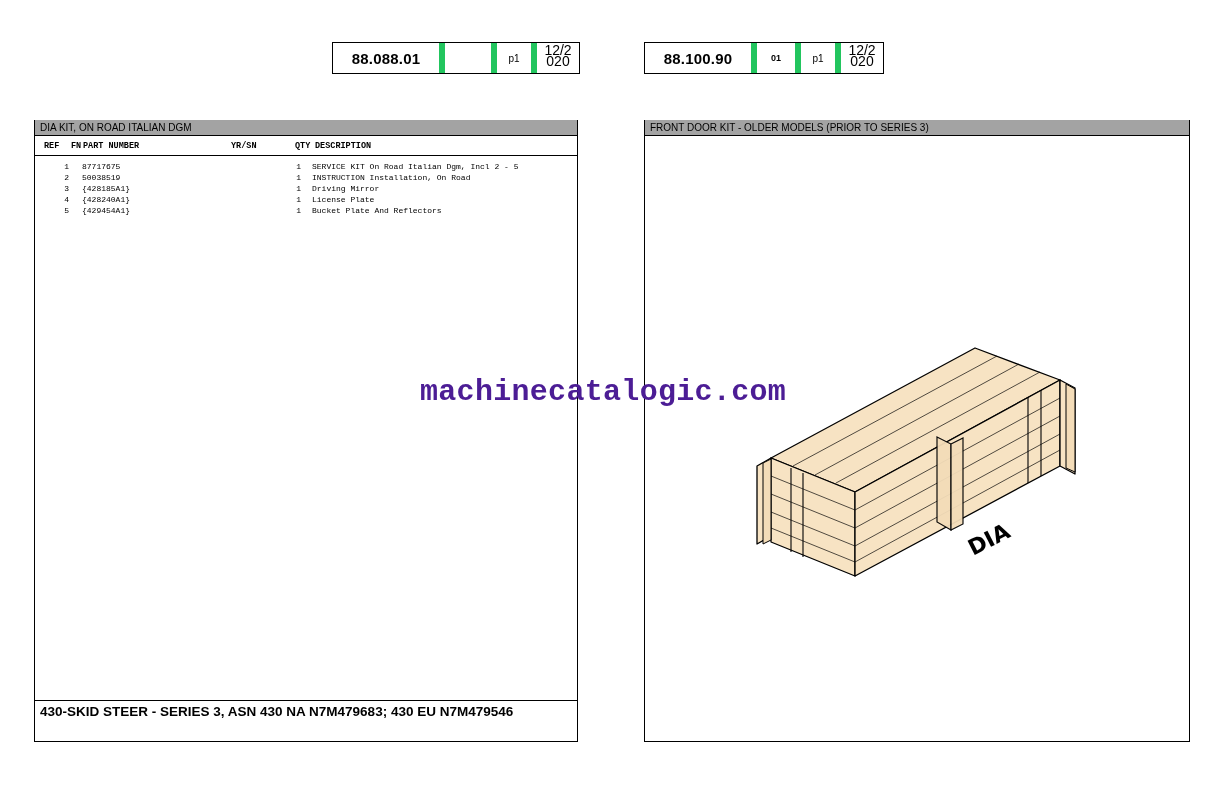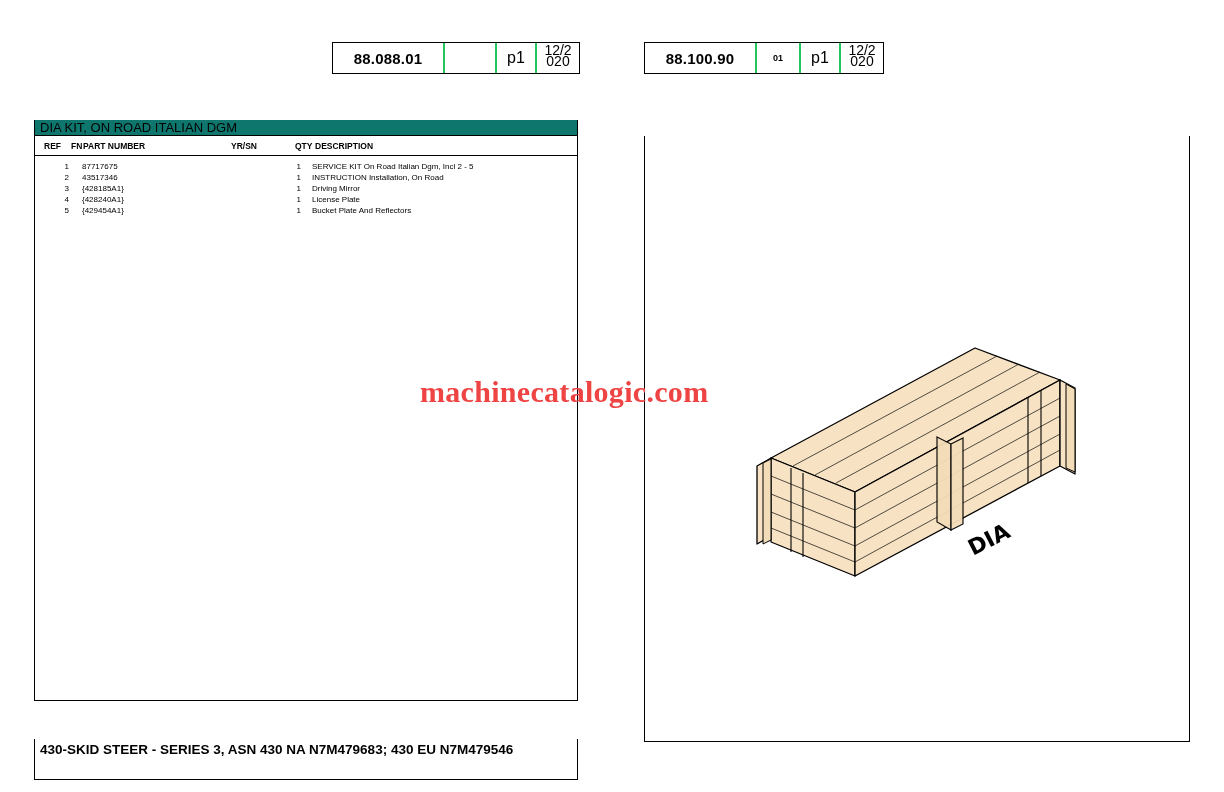--- a/index.html
+++ b/index.html
@@ -38,58 +38,58 @@
     position: absolute;
     top: 0;
     height: 32px;
     display: flex;
     align-items: stretch;
     border: 1px solid #000;
     box-sizing: border-box;
     background: #fff;
   }
   .header-cell {
-    border-right: 2px solid #22c55e;
+    border-right: 6px solid #22c55e;
     box-sizing: border-box;
     display: flex;
     align-items: center;
     justify-content: center;
     font-size: 15px;
     font-weight: bold;
     padding: 0 4px;
   }
   .header-cell:last-child { border-right: none; }
   .hc-code { width: 112px; font-size: 15px; letter-spacing: .2px; }
   .hc-blank { width: 52px; }
   .hc-var { width: 44px; font-size: 9px; font-weight: bold; }
-  .hc-p { width: 40px; font-size: 16px; font-weight: normal; }
+  .hc-p { width: 40px; font-size: 10px; font-weight: normal; }
   .hc-date {
     width: 42px;
     font-size: 14px;
     font-weight: normal;
     justify-content: flex-start;
     align-items: flex-start;
     line-height: 11px;
     padding-top: 2px;
     word-break: break-all;
     text-align: center;
   }
 
   .title-bar {
     position: absolute;
     left: 0;
     width: 100%;
     box-sizing: border-box;
     border: 1px solid #000;
     border-top: none;
-    font-size: 13px;
+    font-size: 10px;
     padding: 3px 4px 3px 5px;
     height: 16px;
     line-height: 10px;
-    background: #0f766e;
+    background: #a3a3a3;
   }
 
   
   #left-page .header-row { left: 298px; }
   #left-page .title-bar { top: 78px; }
 
   .col-head {
     position: absolute;
     left: 0;
     top: 94px;
@@ -97,20 +97,21 @@
     height: 20px;
     box-sizing: border-box;
     border: 1px solid #000;
     border-top: none;
     font-size: 8.5px;
     font-weight: bold;
   }
   .col-head span, .row-cells span {
     position: absolute;
     top: 5px;
+    font-family: Liberation Mono, monospace;
   }
   .c-ref   { left: 9px; width: 26px; text-align: left; }
   .c-fn    { left: 36px; width: 16px; text-align: left; }
   .c-pn    { left: 48px; }
   .c-yrsn  { left: 196px; }
   .c-qty   { left: 260px; }
   .c-desc  { left: 280px; }
 
   .body-box {
     position: absolute;
@@ -144,21 +145,20 @@
     top: 659px;
     width: 100%;
     height: 41px;
     box-sizing: border-box;
     border: 1px solid #000;
     border-top: none;
     font-size: 13.5px;
     font-weight: bold;
     padding: 2px 4px 0 5px;
     line-height: 17px;
-    margin-top: 38px;
   }
 
   
   #right-page .header-row { left: 0; }
   #right-page .title-bar { top: 78px; }
   #right-page .illus-box {
     position: absolute;
     left: 0;
     top: 94px;
     width: 100%;
@@ -167,23 +167,23 @@
     border: 1px solid #000;
     border-top: none;
   }
 
   .watermark {
     position: absolute;
     left: 420px;
     top: 375px;
     font-size: 30px;
     font-weight: bold;
-    color: #ef4444;
+    color: #4c1d95;
     letter-spacing: .3px;
-    font-family: Liberation Serif, serif;
+    font-family: Liberation Mono, monospace;
     white-space: nowrap;
     z-index: 5;
   }
 
   .crate-svg { position: absolute; left: 0; top: 0; }
 </style>
 </head>
 <body>
 
 <div class="page" id="left-page">
@@ -212,21 +212,21 @@
           <span class="r-ref">1</span>
           <span class="r-fn"></span>
           <span class="r-pn">87717675</span>
           <span class="r-yrsn"></span>
           <span class="r-qty">1</span>
           <span class="r-desc">SERVICE KIT  On Road Italian Dgm, Incl 2 - 5</span>
         </div>
         <div class="row-cells">
           <span class="r-ref">2</span>
           <span class="r-fn"></span>
-          <span class="r-pn">43517346</span>
+          <span class="r-pn">50038519</span>
           <span class="r-yrsn"></span>
           <span class="r-qty">1</span>
           <span class="r-desc">INSTRUCTION  Installation, On Road</span>
         </div>
         <div class="row-cells">
           <span class="r-ref">3</span>
           <span class="r-fn"></span>
           <span class="r-pn">{428185A1}</span>
           <span class="r-yrsn"></span>
           <span class="r-qty">1</span>
@@ -256,20 +256,21 @@
 
 <div class="page" id="right-page">
 
   <div class="header-row">
     <div class="header-cell hc-code">88.100.90</div>
     <div class="header-cell hc-var">01</div>
     <div class="header-cell hc-p">p1</div>
     <div class="header-cell hc-date">12/2020</div>
   </div>
 
+  <div class="title-bar">FRONT DOOR KIT - OLDER MODELS (PRIOR TO SERIES 3)</div>
 
   <div class="illus-box">
     <svg class="crate-svg" width="544" height="604" viewBox="0 0 544 604">
       <g stroke="#000" stroke-width="1.3" fill="#f7e3c3" stroke-linejoin="round">
 
         <polygon points="112,330 126,322 126,400 112,408"></polygon>
 
         <polygon points="126,322 330,212 415,244 210,356"></polygon>
 
         <polygon points="126,322 210,356 210,440 126,406"></polygon>

